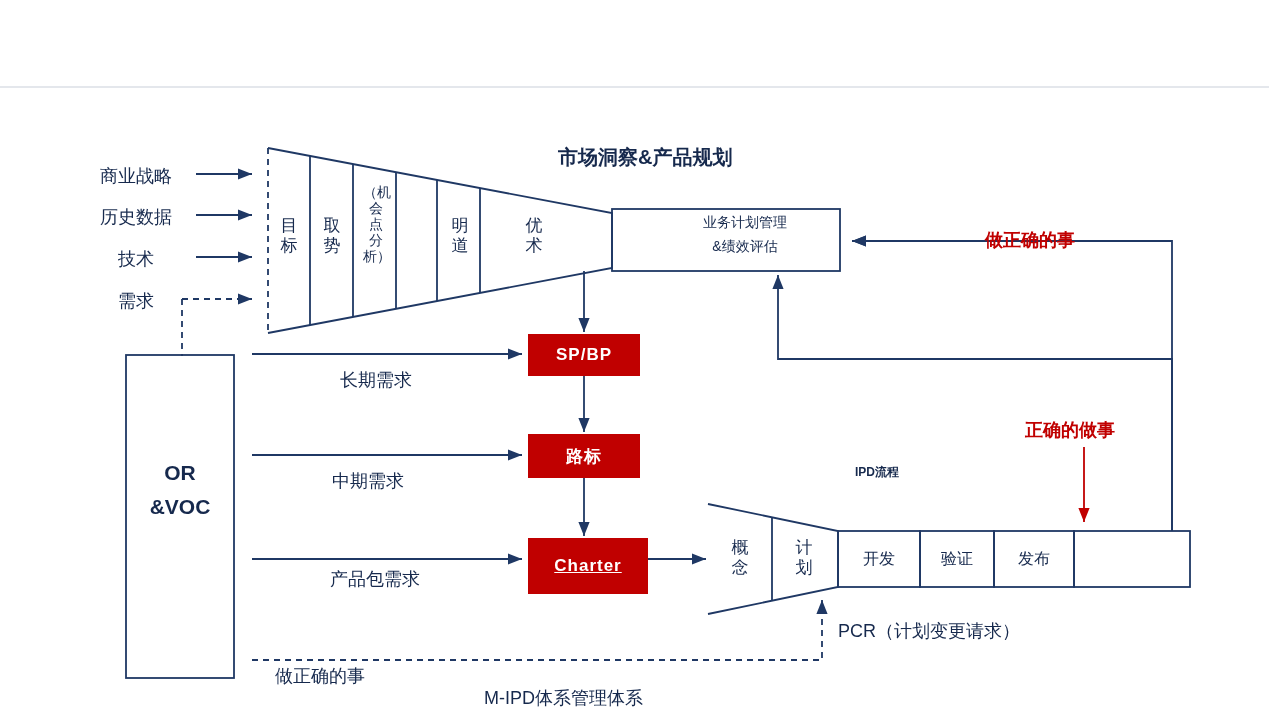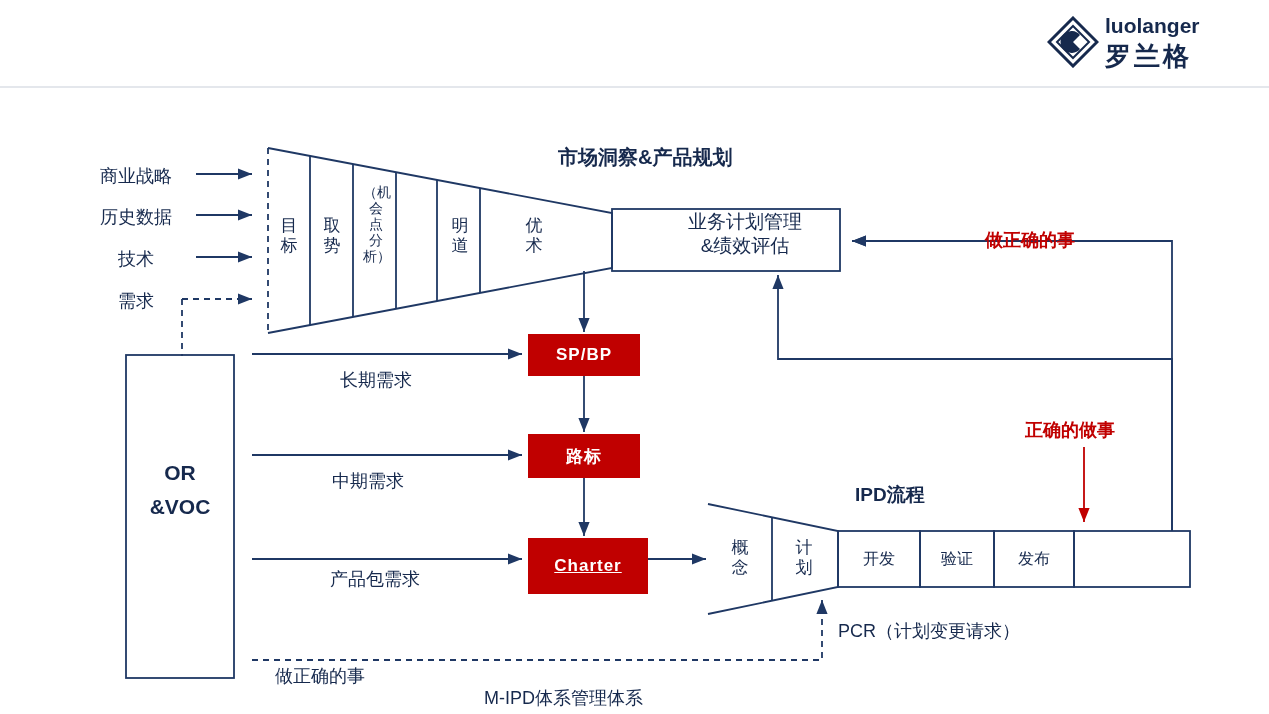--- a/index.html
+++ b/index.html
@@ -150,41 +150,32 @@
   .bizplan {
     position: absolute;
     left: 650px;
     top: 209px;
     width: 190px;
     height: 50px;
     display: flex;
     flex-direction: column;
     align-items: center;
     justify-content: center;
-    font-size: 19px;
+    font-size: 14px;
     line-height: 24px;
     color: #16294d;
   }
 </style>
 </head>
 <body>
 
 <div id="page">
 
   <div class="header-rule"></div>
 
-  <div class="logo">
-    <svg class="logo-mark" viewBox="0 0 52 52">
-      <polygon points="26,2 50,26 26,50 2,26" fill="none" stroke="#16294d" stroke-width="3"></polygon>
-      <polygon points="26,10 42,26 26,42 10,26" fill="none" stroke="#16294d" stroke-width="2"></polygon>
-      <path d="M33 19 A11 11 0 1 0 33 33 L26 26 Z" fill="#16294d"></path>
-    </svg>
-    <div class="logo-text-en">luolanger</div>
-    <div class="logo-text-cn">罗兰格</div>
-  </div>
 
   <svg id="svg-layer">
     <defs>
       <marker id="arrow" markerWidth="9" markerHeight="9" refX="8" refY="3.2" orient="auto" markerUnits="strokeWidth">
         <path d="M0,0 L8,3.2 L0,6.4 z" fill="#1f3864"></path>
       </marker>
       <marker id="arrowRed" markerWidth="9" markerHeight="9" refX="8" refY="3.2" orient="auto" markerUnits="strokeWidth">
         <path d="M0,0 L8,3.2 L0,6.4 z" fill="#c00000"></path>
       </marker>
     </defs>
@@ -238,21 +229,21 @@
 
       <line x1="968" y1="241" x2="852" y2="241" marker-end="url(#arrow)"></line>
     </g>
 
     <g stroke="#c00000" stroke-width="1.8" fill="none">
       <line x1="1084" y1="447" x2="1084" y2="522" marker-end="url(#arrowRed)"></line>
     </g>
   </svg>
 
   <div class="lbl bold" style="left:558px; top:144px; font-size:20px;">市场洞察&amp;产品规划</div>
-  <div class="lbl bold" style="left:855px; top:482px; font-size:19px;">IPD流程</div>
+  <div class="lbl bold" style="left:855px; top:464px; font-size:12px;">IPD流程</div>
   <div class="lbl" style="left:484px; top:674px; font-size:18px;margin-top:12px;">M-IPD体系管理体系</div>
 
   <div class="lbl input-lbl" style="left:100px; top:164px;">商业战略</div>
   <div class="lbl input-lbl" style="left:100px; top:205px;">历史数据</div>
   <div class="lbl input-lbl" style="left:118px; top:247px;">技术</div>
   <div class="lbl input-lbl" style="left:118px; top:289px;">需求</div>
 
   <div class="vcell" style="left:276px; top:216px;">目标</div>
   <div class="vcell" style="left:319px; top:216px;">取势</div>
   <div class="vcell small" style="left:363px; top:184px; height:130px;">（机会点分析）</div>

